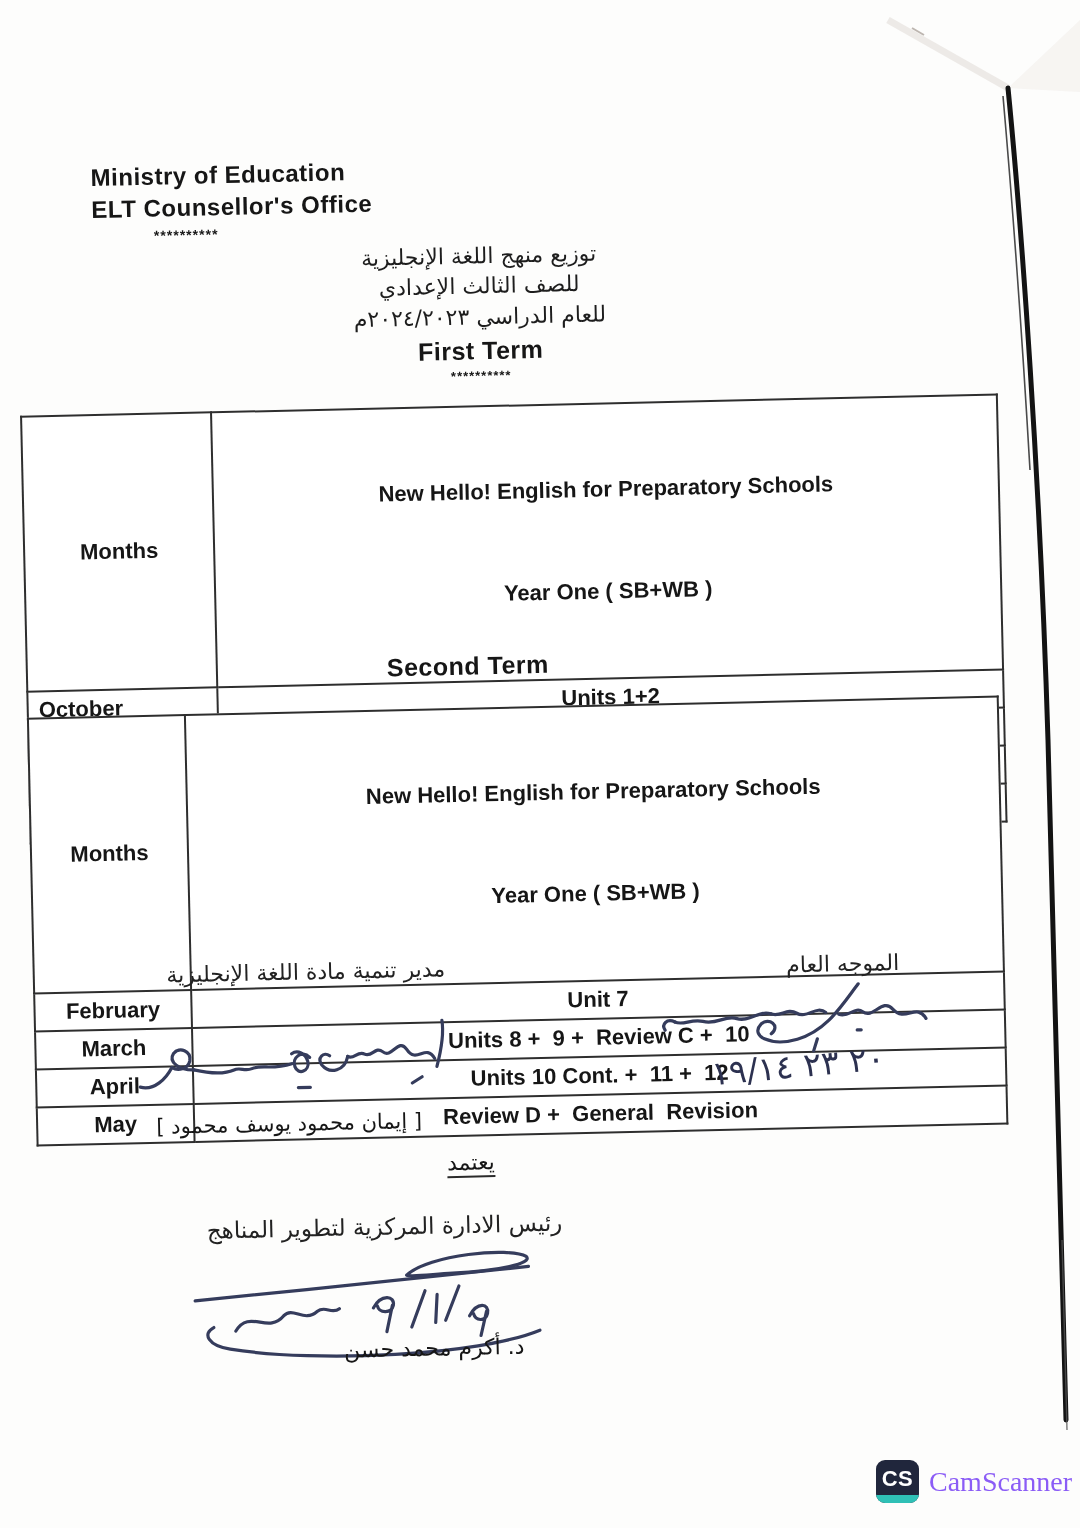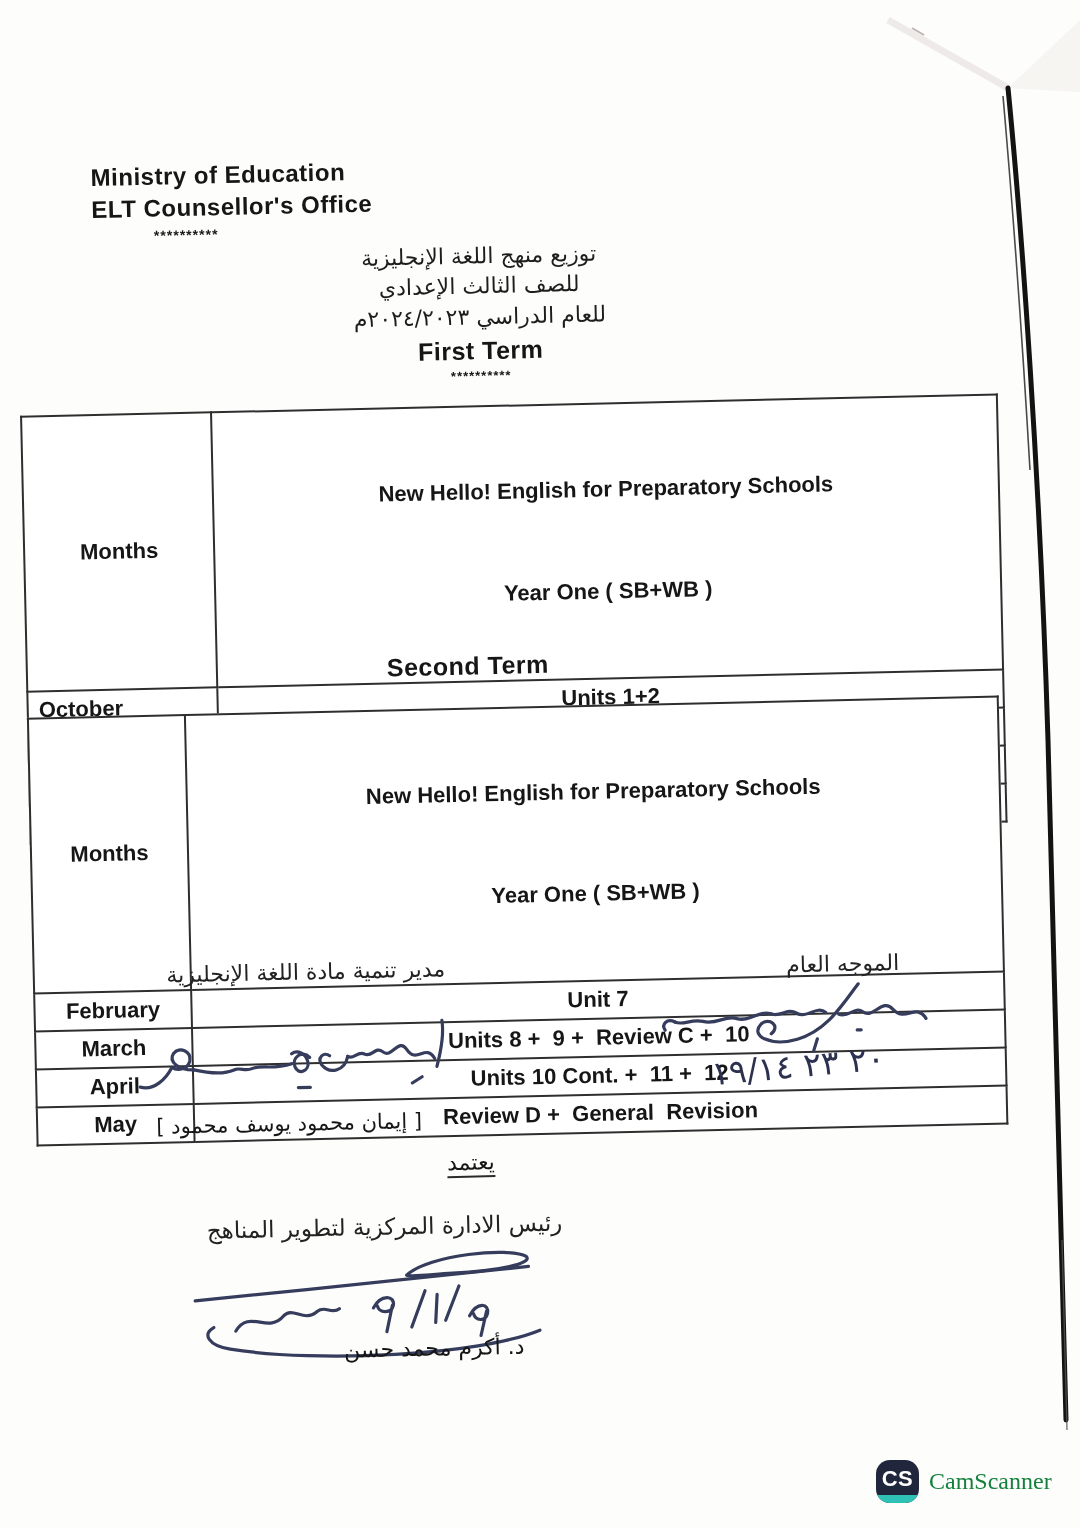--- a/index.html
+++ b/index.html
@@ -56,26 +56,26 @@
   .head-name { left:316px; top:1333px; width:210px; text-align:center; font-size:22px; }
 
   .sigsvg { position:absolute; }
   .sigsvg path { fill:none; stroke:#353c5c; stroke-width:3.2; stroke-linecap:round; stroke-linejoin:round; }
 
   
   .artifacts { position:absolute; left:0; top:0; z-index:6; pointer-events:none; }
 
   
   .cs-badge { position:absolute; left:876px; top:1460px; display:flex; align-items:center; gap:10px; z-index:8; }
-  .cs-icon { position:relative; width:43px; height:43px; border-radius:14px; background:#20263c;
+  .cs-icon { position:relative; width:43px; height:43px; border-radius:9px; background:#20263c;
              display:flex; align-items:center; justify-content:center; overflow:hidden; }
   .cs-icon .cs-text { color:#ffffff; font-weight:bold; font-size:22px; letter-spacing:0.5px; margin-top:-5px;
                       font-family:"Liberation Sans", sans-serif; }
   .cs-icon .cs-strip { position:absolute; left:0; right:0; bottom:0; height:8px; background:#2fc0b6; }
-  .cs-name { font-family:"Liberation Serif", serif; font-size:24px; color:#15803d; }
+  .cs-name { font-family:"Liberation Serif", serif; font-size:28px; color:#8b5cf6; }
 </style>
 </head>
 <body>
 
 <div class="page">
 
   <div class="content">
 
     <div class="abs org-block">
       <div class="org-line">Ministry of Education</div>

